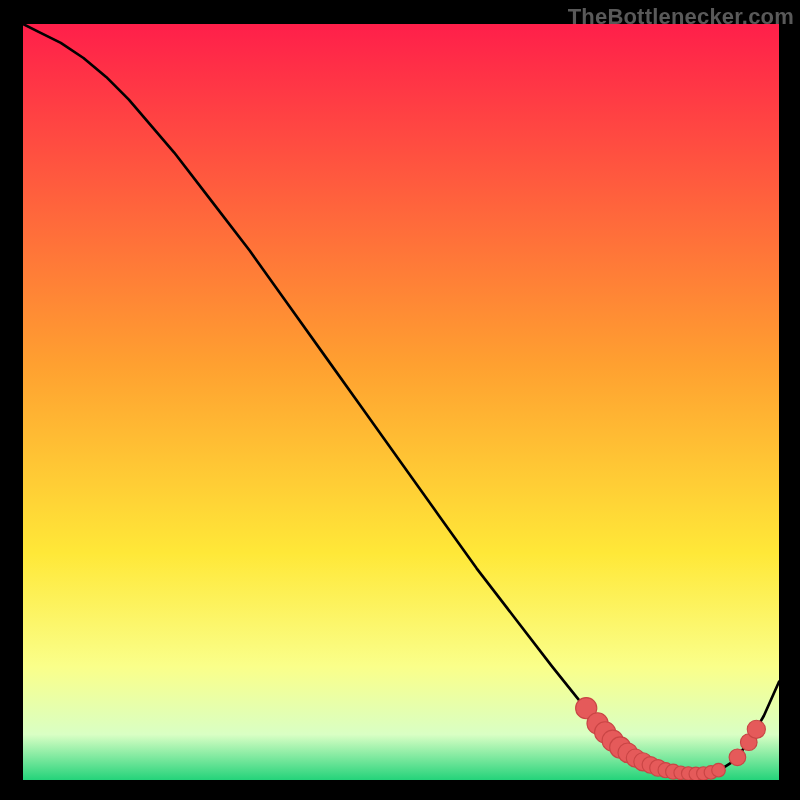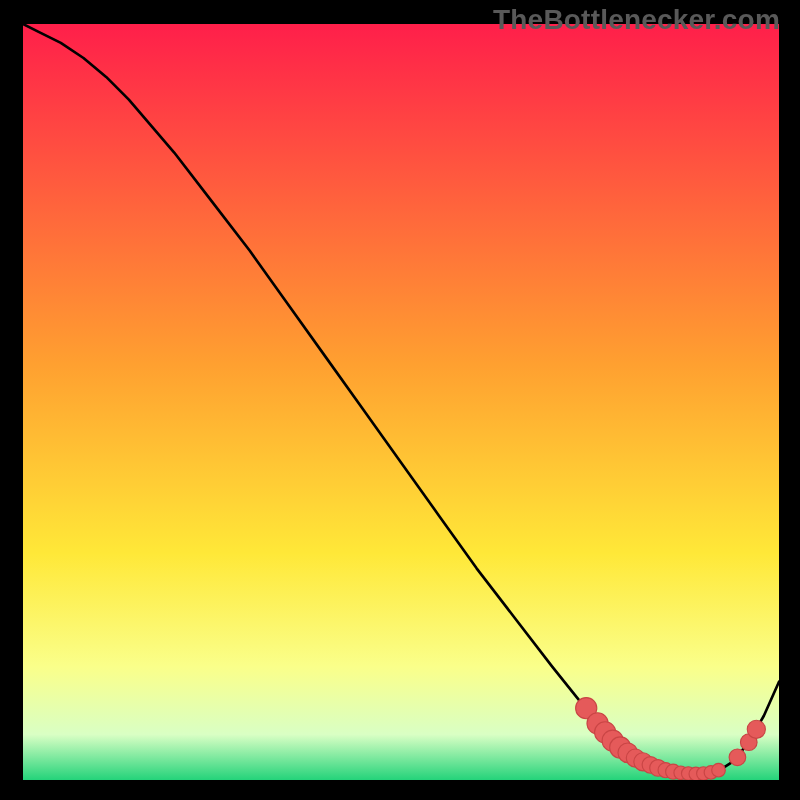--- a/index.html
+++ b/index.html
@@ -13,23 +13,23 @@
   }
   .frame {
     position: relative;
     width: 800px;
     height: 800px;
     background: #000;
   }
   .watermark {
     position: absolute;
     top: 4px;
-    right: 20px;
+    right: 6px;
     color: #595959;
-    font-size: 28px;
+    font-size: 22px;
     font-weight: 600;
     letter-spacing: 0.2px;
     z-index: 30;
   }
   .plot {
     position: absolute;
     left: 23px;
     top: 24px;
     width: 756px;
     height: 756px;

